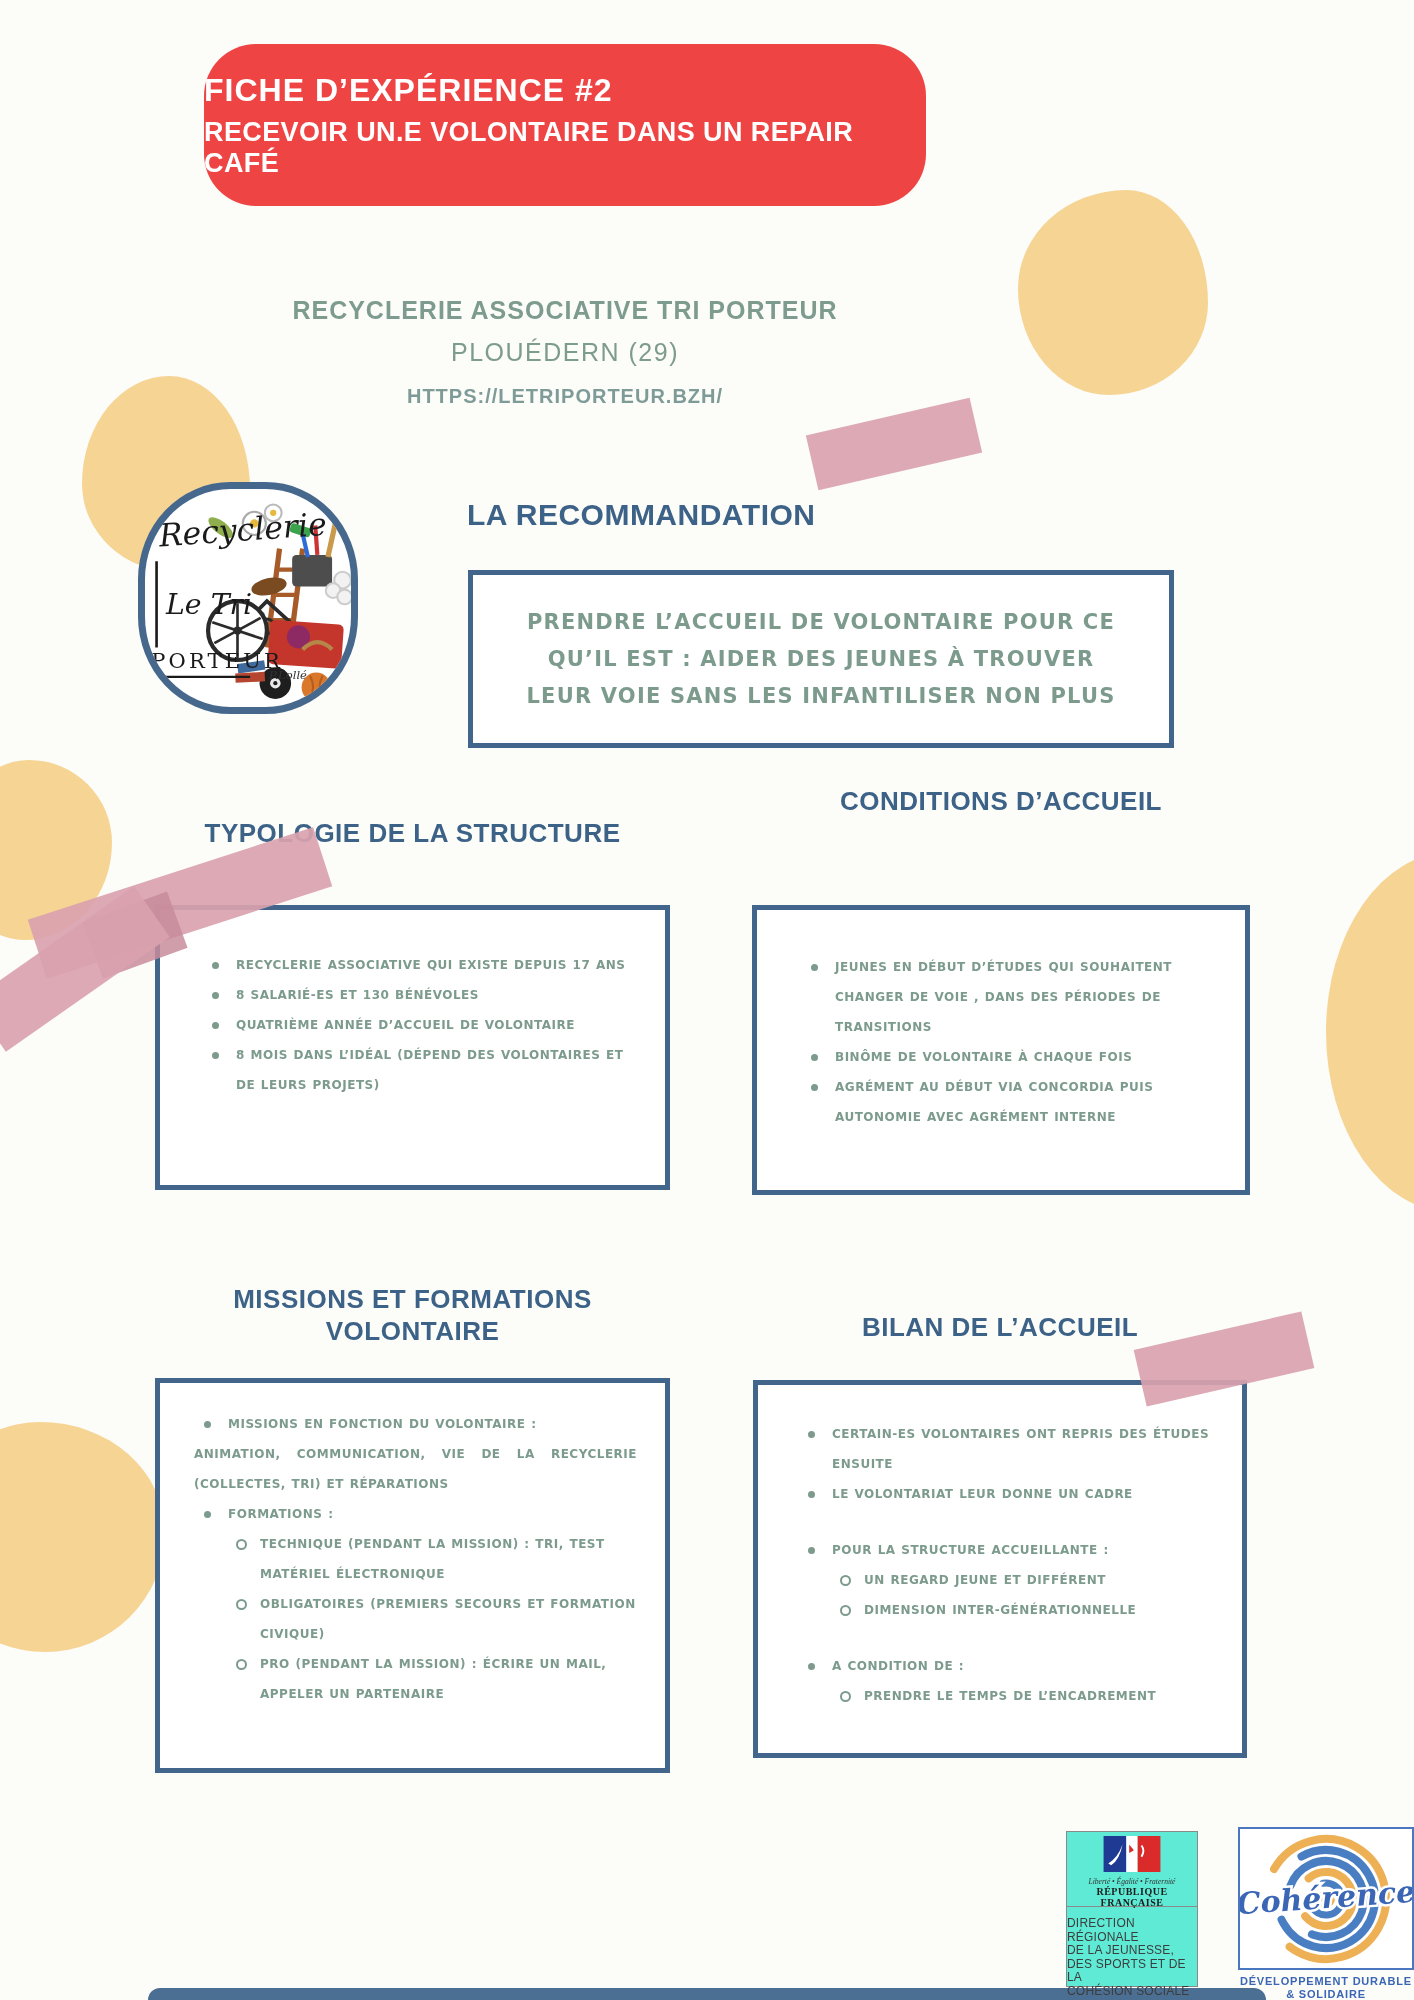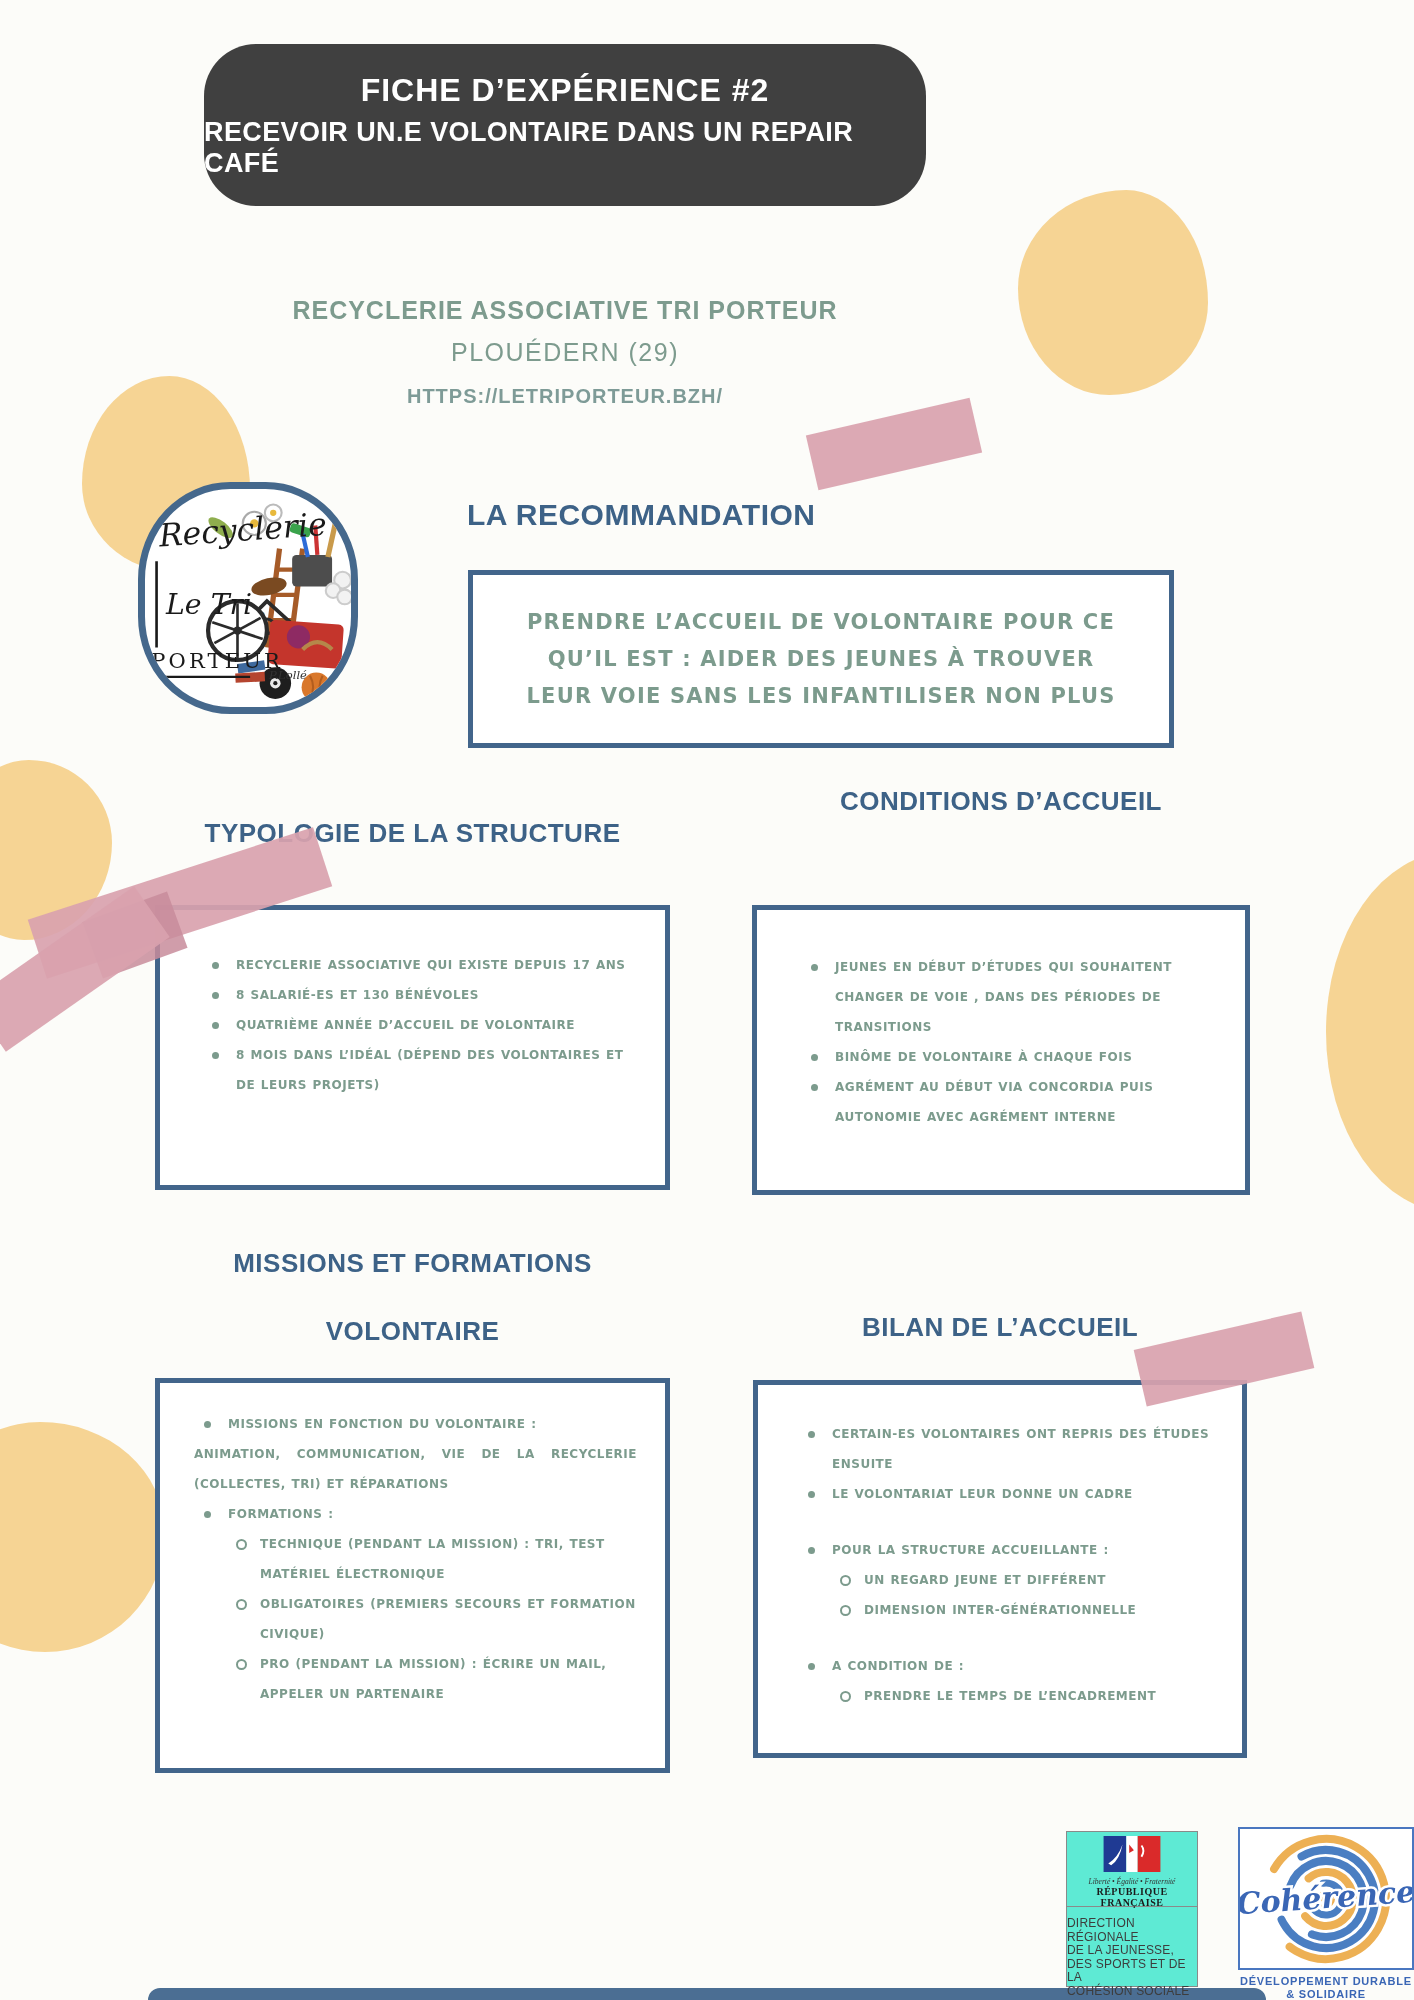--- a/index.html
+++ b/index.html
@@ -9,22 +9,22 @@
   .blob{position:absolute;background:#f6d494;z-index:0;}
   .blob-tr{left:1018px;top:190px;width:190px;height:205px;border-radius:57% 43% 52% 48% / 48% 55% 45% 52%;}
   .blob-logo{left:82px;top:376px;width:168px;height:196px;border-radius:52% 48% 44% 56% / 55% 58% 42% 45%;}
   .blob-lm{left:-48px;top:760px;width:160px;height:180px;border-radius:48% 52% 55% 45% / 52% 46% 54% 48%;}
   .blob-rm{left:1326px;top:852px;width:250px;height:360px;border-radius:50%;}
   .blob-bl{left:-75px;top:1422px;width:240px;height:230px;border-radius:48% 52% 50% 50% / 50% 48% 52% 50%;}
   
   .tape{position:absolute;background:rgba(217,162,174,0.92);z-index:3;}
   .tape.dark{background:rgba(200,140,155,0.85);}
   
-  .banner{position:absolute;left:204px;top:44px;width:722px;height:162px;background:#404040;border-radius:52px;
-          z-index:2;display:flex;flex-direction:column;justify-content:center;align-items:center;gap:8px;}
+  .banner{position:absolute;left:204px;top:44px;width:722px;height:162px;background:#ef4444;border-radius:52px;
+          z-index:2;display:flex;flex-direction:column;justify-content:center;align-items:flex-start;gap:8px;}
   .banner .l1{color:#ffffff;font-weight:700;font-size:32px;letter-spacing:1px;}
   .banner .l2{color:#ffffff;font-weight:700;font-size:27px;letter-spacing:0.4px;}
   
   .org{position:absolute;left:204px;top:268px;width:722px;text-align:center;z-index:2;}
   .org .name{color:#7d9b8e;font-weight:700;font-size:25px;letter-spacing:1px;line-height:42px;margin-top:21px;}
   .org .loc{color:#7d9b8e;font-weight:400;font-size:25px;letter-spacing:1.5px;line-height:42px;}
   .org .url{color:#7e9b97;font-weight:700;font-size:20px;letter-spacing:1px;margin-top:12px;display:inline-block;
             text-decoration:none;}
   
   .logo{position:absolute;left:138px;top:482px;width:206px;height:218px;background:#ffffff;
@@ -166,21 +166,21 @@
   </div>
 
   <div class="box con-box">
     <ul class="body-list hand">
       <li class="bi">JEUNES EN DÉBUT D’ÉTUDES QUI SOUHAITENT CHANGER DE VOIE , DANS DES PÉRIODES DE TRANSITIONS</li>
       <li class="bi">BINÔME DE VOLONTAIRE À CHAQUE FOIS</li>
       <li class="bi">AGRÉMENT AU DÉBUT VIA CONCORDIA PUIS AUTONOMIE AVEC AGRÉMENT INTERNE</li>
     </ul>
   </div>
 
-  <div class="h h-c" style="left:155px;top:1248px;width:515px;">MISSIONS ET FORMATIONS</div>
+  <div class="h h-c" style="left:155px;top:1284px;width:515px;">MISSIONS ET FORMATIONS</div>
   <div class="h h-c" style="left:155px;top:1316px;width:515px;">VOLONTAIRE</div>
   <div class="h h-c" style="left:753px;top:1312px;width:494px;">BILAN DE L’ACCUEIL</div>
 
   <div class="box mis-box">
     <ul class="body-list hand">
       <li class="bi just mis-first">MISSIONS EN FONCTION DU VOLONTAIRE :</li>
       <li class="just">ANIMATION, COMMUNICATION, VIE DE LA RECYCLERIE (COLLECTES, TRI) ET RÉPARATIONS</li>
       <li class="bi">FORMATIONS :</li>
       <li class="sub">TECHNIQUE (PENDANT LA MISSION) : TRI, TEST MATÉRIEL ÉLECTRONIQUE</li>
       <li class="sub">OBLIGATOIRES (PREMIERS SECOURS ET FORMATION CIVIQUE)</li>

